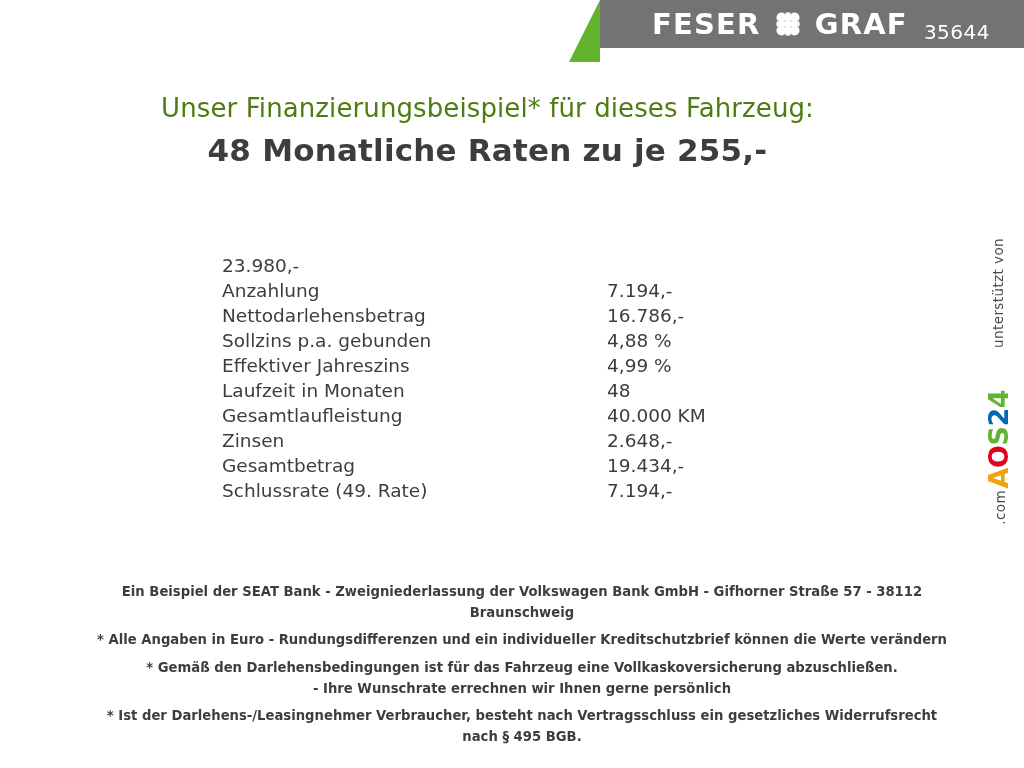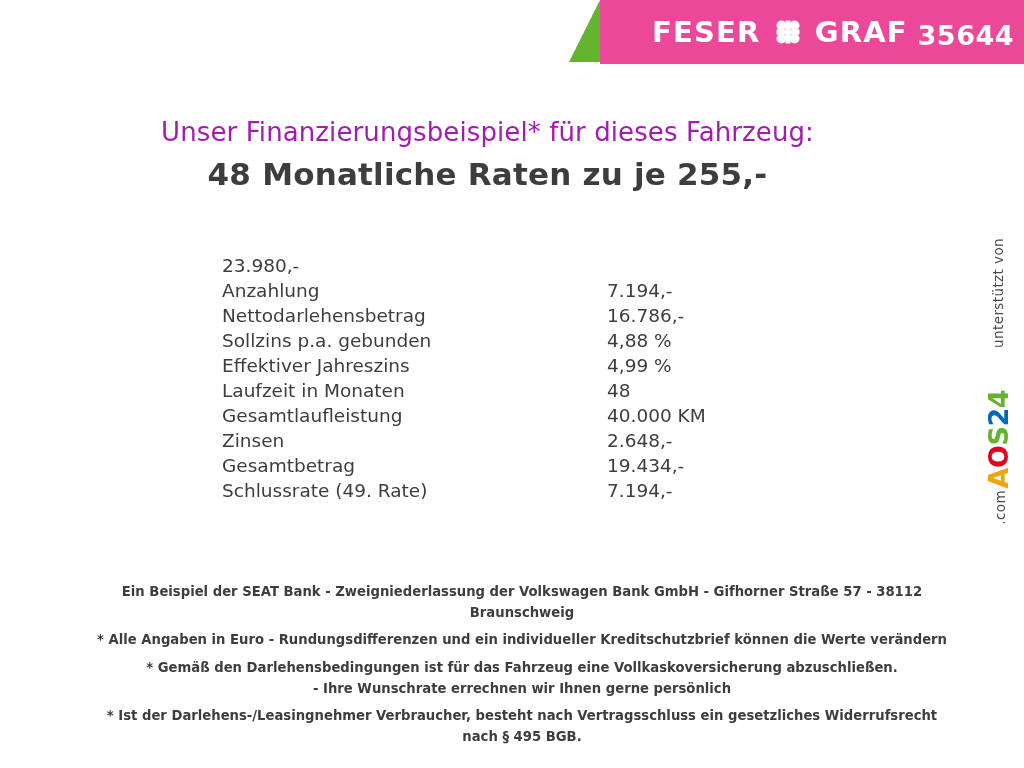--- a/index.html
+++ b/index.html
@@ -13,22 +13,22 @@
     position: relative;
     overflow: hidden;
   }
 
   
   .header-banner {
     position: absolute;
     top: 0;
     left: 600px;
     width: 424px;
-    height: 64px;
-    background: #ec4899;
+    height: 48px;
+    background: #737373;
     display: flex;
     align-items: center;
     justify-content: flex-start;
   }
   .header-banner::before {
     
     content: "";
     position: absolute;
     left: -31px;
     top: 0;
@@ -51,42 +51,40 @@
   }
   .brand-mark {
     width: 26px;
     height: 26px;
     position: relative;
     display: inline-block;
   }
   .brand-mark svg { display: block; }
   .dealer-number {
     position: absolute;
-    right: 10px;
+    right: 34px;
     top: 20px;
     color: #ffffff;
-    font-size: 27px;
+    font-size: 20px;
     letter-spacing: 0.5px;
-    font-weight: bold;
   }
 
   
   .title-wrap {
     position: absolute;
     top: 92px;
     left: 0;
     width: 975px;
     text-align: center;
   }
   .title-main {
     font-size: 26px;
-    color: #a21caf;
+    color: #4d7c0f;
     letter-spacing: 0.1px;
     line-height: 1.3;
-    margin-top: 24px;
   }
   .title-sub {
     font-size: 31px;
     font-weight: bold;
     color: #3d3d3d;
     margin-top: 6px;
     letter-spacing: 0.2px;
   }
 
   

